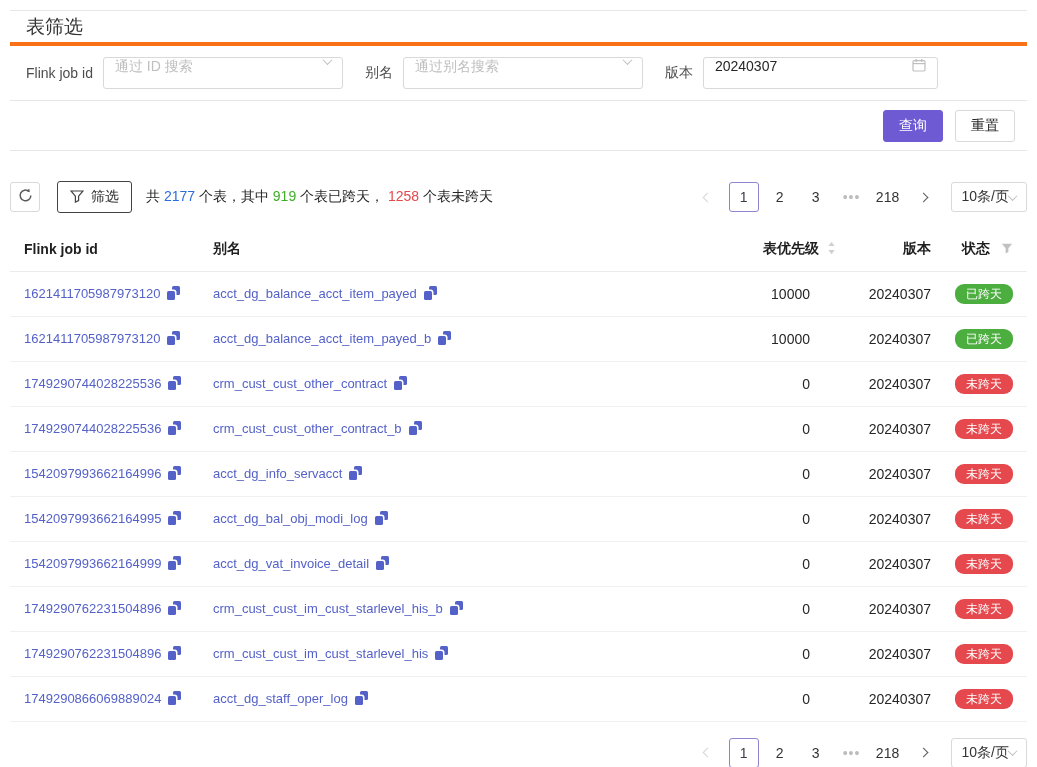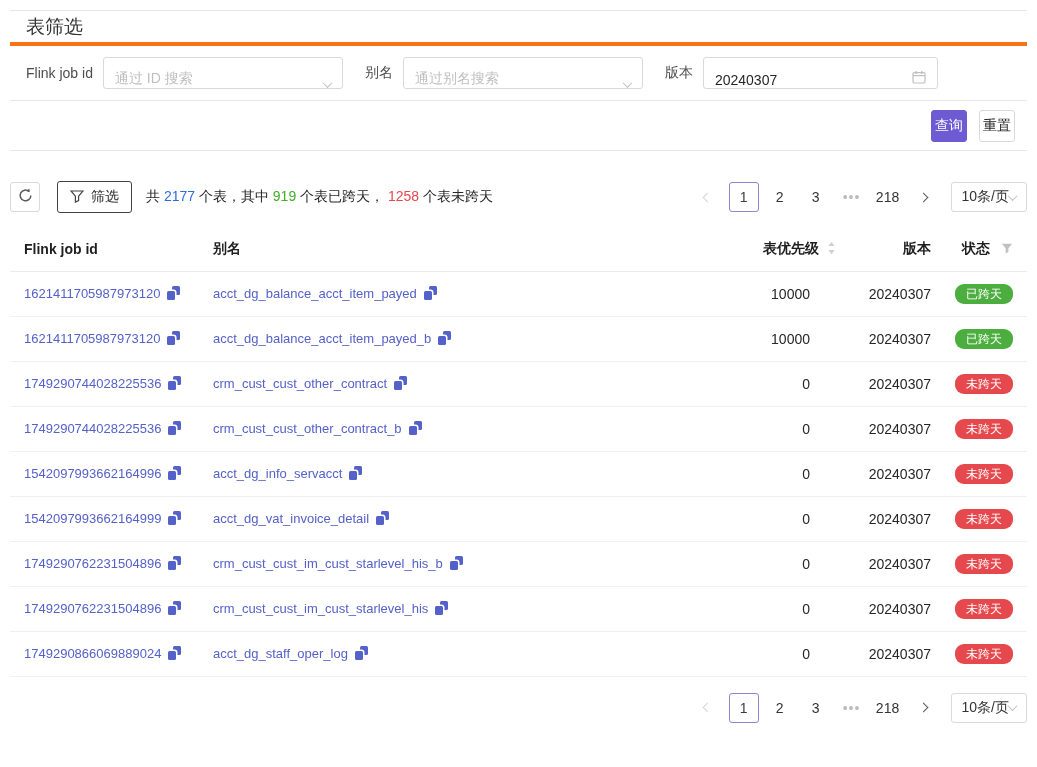--- a/index.html
+++ b/index.html
@@ -20,37 +20,37 @@
   }
   .panel-body {
     height: 55px; display: flex; align-items: center;
     padding: 0 16px; border-bottom: 1px solid #e7e7ea;
   }
   .field { display: flex; align-items: center; }
   .field + .field { margin-left: 22px; }
   .field-label { margin-right: 10px; font-size: 14px; color: #4d4d4d; white-space: nowrap; }
   .select {
     width: 240px; height: 32px; border: 1px solid #d9d9d9; border-radius: 3px;
-    display: flex; align-items: flex-end; justify-content: space-between;
+    display: flex; align-items: flex-start; justify-content: space-between;
     padding: 0 11px; background: #fff; cursor: pointer;
   }
   .select.date { width: 235px; }
   .select .ph  { color: #bfbfbf; font-size: 14px; }
   .select .val { color: #262626; font-size: 14px; }
   .chev-down {
     width: 7px; height: 7px; flex: 0 0 auto;
     border-right: 1.4px solid #bfbfbf; border-bottom: 1.4px solid #bfbfbf;
     transform: rotate(45deg) translate(-1px,-1px); display: inline-block;
   }
   .panel-footer {
     height: 50px; display: flex; align-items: center; justify-content: flex-end;
     gap: 12px; padding: 0 12px; border-bottom: 1px solid #e7e7ea;
   }
   .btn {
-    height: 32px; padding: 0 3px; font-size: 14px; border-radius: 3px;
+    height: 32px; padding: 0 15px; font-size: 14px; border-radius: 3px;
     border: 1px solid #d9d9d9; background: #fff; color: #262626;
     cursor: pointer; font-family: inherit;
   }
   .btn.primary { background: #6e5bd4; border-color: #6e5bd4; color: #fff; }
 
   
   .toolbar { margin-top: 30px; display: flex; align-items: center; }
   .icon-btn {
     width: 30px; height: 30px; border: 1px solid #d9d9d9; border-radius: 3px;
     background: #fff; display: flex; align-items: center; justify-content: center; cursor: pointer;
@@ -266,20 +266,27 @@
         <td class="c-status"><span class="badge" data-status="uncrossed">未跨天</span></td>
       </tr>
       <tr>
         <td class="c-id"><a class="link">1542097993662164996</a><span class="copy"></span></td>
         <td class="c-alias"><a class="link">acct_dg_info_servacct</a><span class="copy"></span></td>
         <td class="c-pri">0</td>
         <td class="c-ver">20240307</td>
         <td class="c-status"><span class="badge" data-status="uncrossed">未跨天</span></td>
       </tr>
       <tr>
+        <td class="c-id"><a class="link">1542097993662164995</a><span class="copy"></span></td>
+        <td class="c-alias"><a class="link">acct_dg_bal_obj_modi_log</a><span class="copy"></span></td>
+        <td class="c-pri">0</td>
+        <td class="c-ver">20240307</td>
+        <td class="c-status"><span class="badge" data-status="uncrossed">未跨天</span></td>
+      </tr>
+      <tr>
         <td class="c-id"><a class="link">1542097993662164999</a><span class="copy"></span></td>
         <td class="c-alias"><a class="link">acct_dg_vat_invoice_detail</a><span class="copy"></span></td>
         <td class="c-pri">0</td>
         <td class="c-ver">20240307</td>
         <td class="c-status"><span class="badge" data-status="uncrossed">未跨天</span></td>
       </tr>
       <tr>
         <td class="c-id"><a class="link">1749290762231504896</a><span class="copy"></span></td>
         <td class="c-alias"><a class="link">crm_cust_cust_im_cust_starlevel_his_b</a><span class="copy"></span></td>
         <td class="c-pri">0</td>

